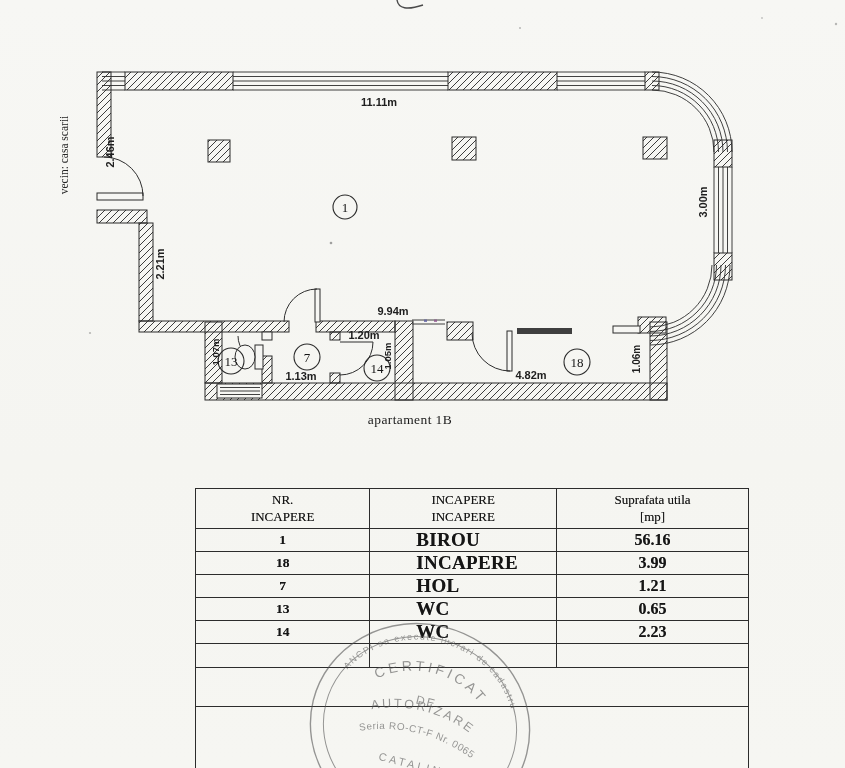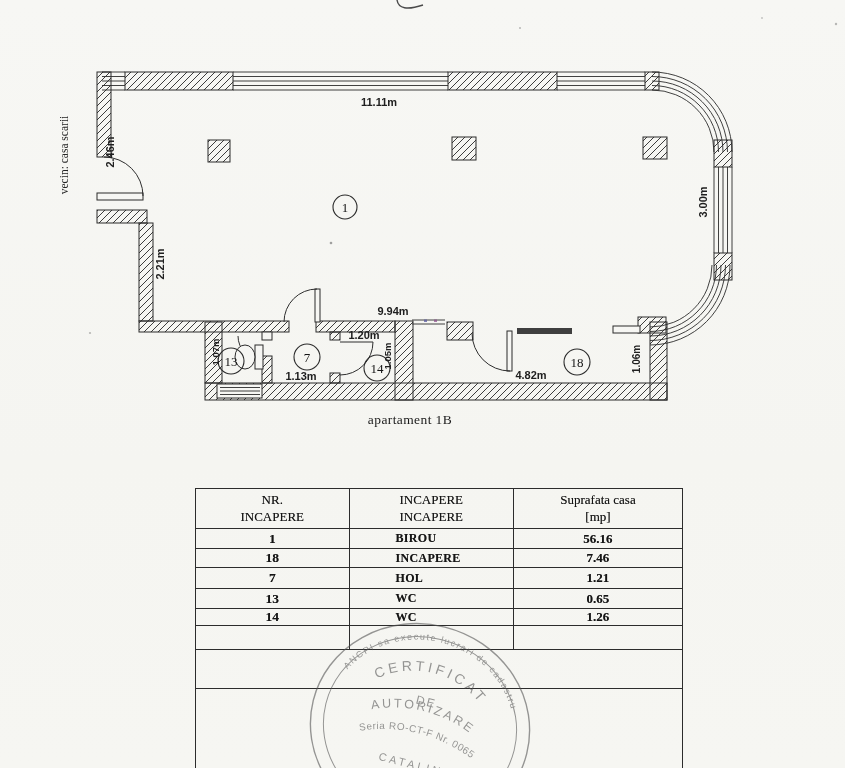--- a/index.html
+++ b/index.html
@@ -12,30 +12,30 @@
   .dim{font-family:"Liberation Sans",sans-serif;font-weight:700;font-size:11px;fill:#202020;}
   .dim-s{font-family:"Liberation Sans",sans-serif;font-weight:700;font-size:9.5px;fill:#202020;}
   .serif-lbl{font-family:"Liberation Serif",serif;font-size:11.5px;fill:#242424;}
   .caption{font-family:"Liberation Serif",serif;font-size:13.5px;fill:#1b1b1b;letter-spacing:.4px;}
   .roomnum{font-family:"Liberation Serif",serif;font-size:13px;fill:#141414;}
   .wall{fill:url(#h);stroke:#2b2b2b;stroke-width:1;}
   .wline{stroke:#2b2b2b;stroke-width:.9;fill:none;}
   .door{stroke:#2e2e2e;stroke-width:1;fill:none;}
   .white{fill:#f6f6f3;stroke:#2b2b2b;stroke-width:1;}
 
-  .tbl-wrap{position:absolute;left:195px;top:488px;width:488px;height:280px;
+  .tbl-wrap{position:absolute;left:195px;top:488px;width:554px;height:280px;
     border:1.5px solid #2c2c2c;border-bottom:none;box-sizing:border-box;}
   table{border-collapse:collapse;width:100%;table-layout:fixed;color:#151515;}
   td{padding:0;vertical-align:middle;overflow:hidden;}
   .bR{border-right:1.5px solid #2c2c2c;}
   tr.line td{border-top:1.5px solid #2c2c2c;}
   .hcell{text-align:center;font-size:13px;line-height:1.3;}
   .num{text-align:center;font-weight:bold;font-size:13.5px;}
-  .nm{padding-left:46px;font-weight:bold;font-size:12px;letter-spacing:.3px;}
-  .val{text-align:center;font-weight:bold;font-size:13px;}
+  .nm{padding-left:46px;font-weight:bold;font-size:19px;letter-spacing:.3px;}
+  .val{text-align:center;font-weight:bold;font-size:16px;}
   .utila{text-align:center;font-weight:bold;font-size:13.5px;letter-spacing:.5px;}
   .totala{text-align:center;font-weight:bold;font-size:14px;letter-spacing:.4px;}
   .ink{text-shadow:0 0 .6px rgba(25,25,25,.55);}
   .stamp-svg{position:absolute;left:0;top:0;pointer-events:none;}
   .stamp-txt{font-family:"Liberation Sans",sans-serif;fill:#4f4f4f;}
 </style>
 </head>
 <body>
 
 <svg width="845" height="470" viewBox="0 0 845 470" style="position:absolute;left:0;top:0">
@@ -173,48 +173,48 @@
         <tr>
     <td class="bR hcell" style="height:39px">
       <div>NR.</div>
             <div>INCAPERE</div>
     </td>
     <td class="bR hcell">
       <div>INCAPERE</div>
             <div>INCAPERE</div>
     </td>
     <td class="hcell">
-      <div>Suprafata casa</div>
+      <div>Suprafata utila</div>
             <div>[mp]</div>
     </td>
   </tr>
   <tr class="line">
     <td class="bR num" style="height:19px">1</td>
     <td class="bR nm">BIROU</td>
     <td class="val">56.16</td>
   </tr>
   <tr class="line">
     <td class="bR num" style="height:18px">18</td>
     <td class="bR nm">INCAPERE</td>
-    <td class="val">7.46</td>
+    <td class="val">3.99</td>
   </tr>
   <tr class="line">
     <td class="bR num" style="height:20px">7</td>
     <td class="bR nm">HOL</td>
     <td class="val">1.21</td>
   </tr>
   <tr class="line">
     <td class="bR num" style="height:19px">13</td>
     <td class="bR nm">WC</td>
     <td class="val">0.65</td>
   </tr>
   <tr class="line">
     <td class="bR num" style="height:15px">14</td>
     <td class="bR nm">WC</td>
-    <td class="val">1.26</td>
+    <td class="val">2.23</td>
   </tr>
   <tr class="line">
     <td class="bR" style="height:23px"></td>
           <td class="bR"></td>
           <td></td>
   </tr>
   <tr class="line">
     <td colspan="3" style="height:38px"></td>
   </tr>
   <tr class="line">

